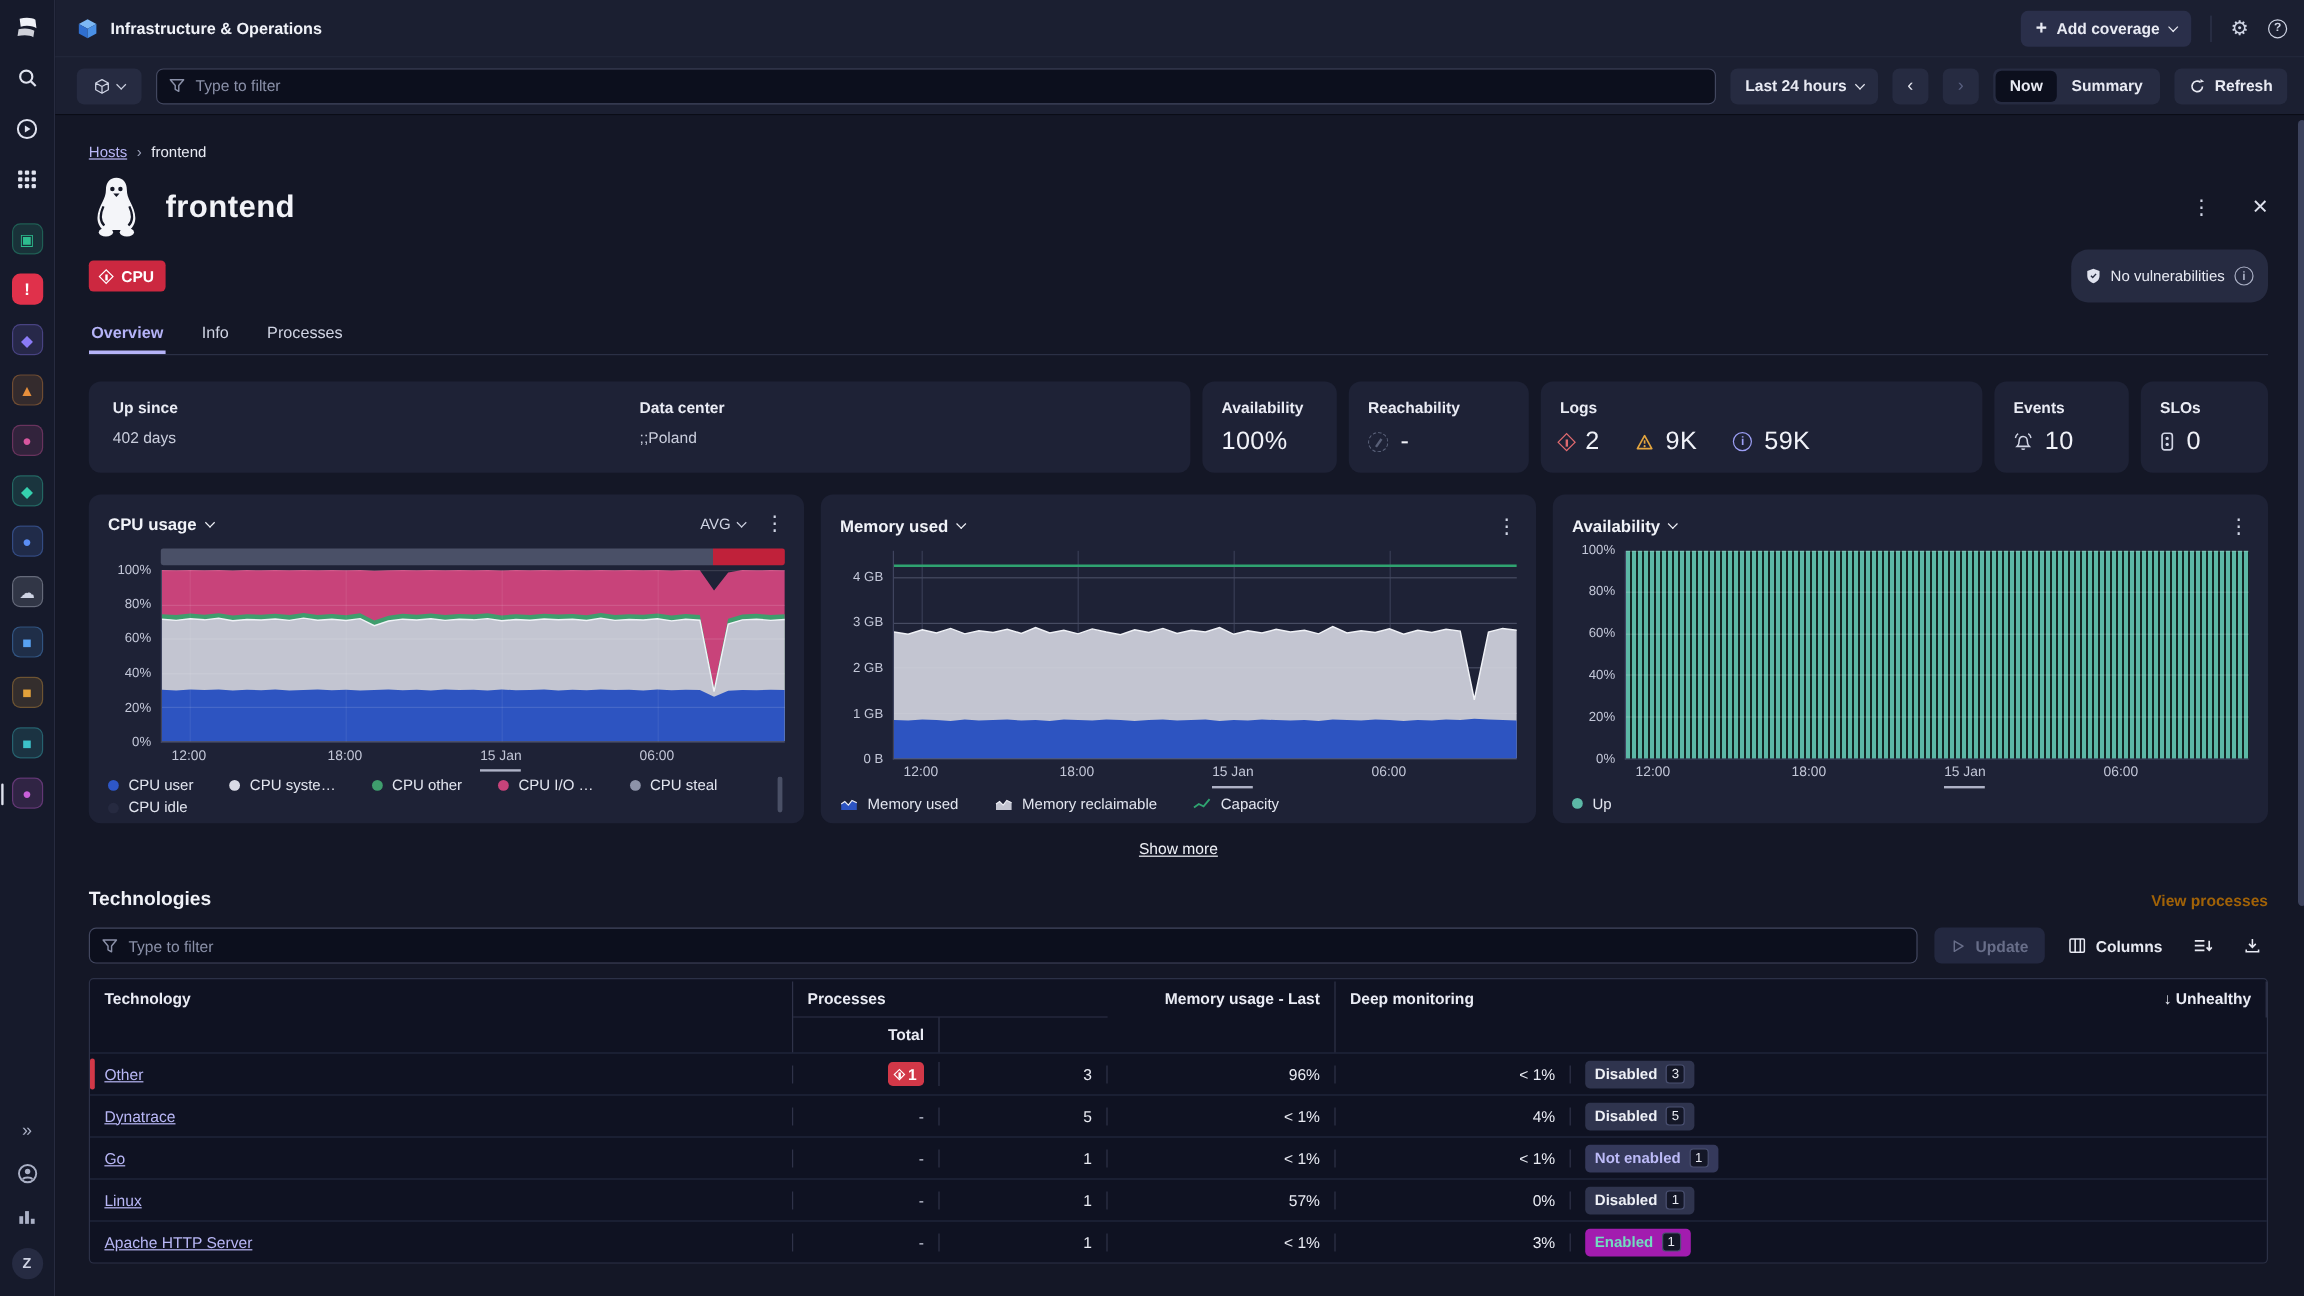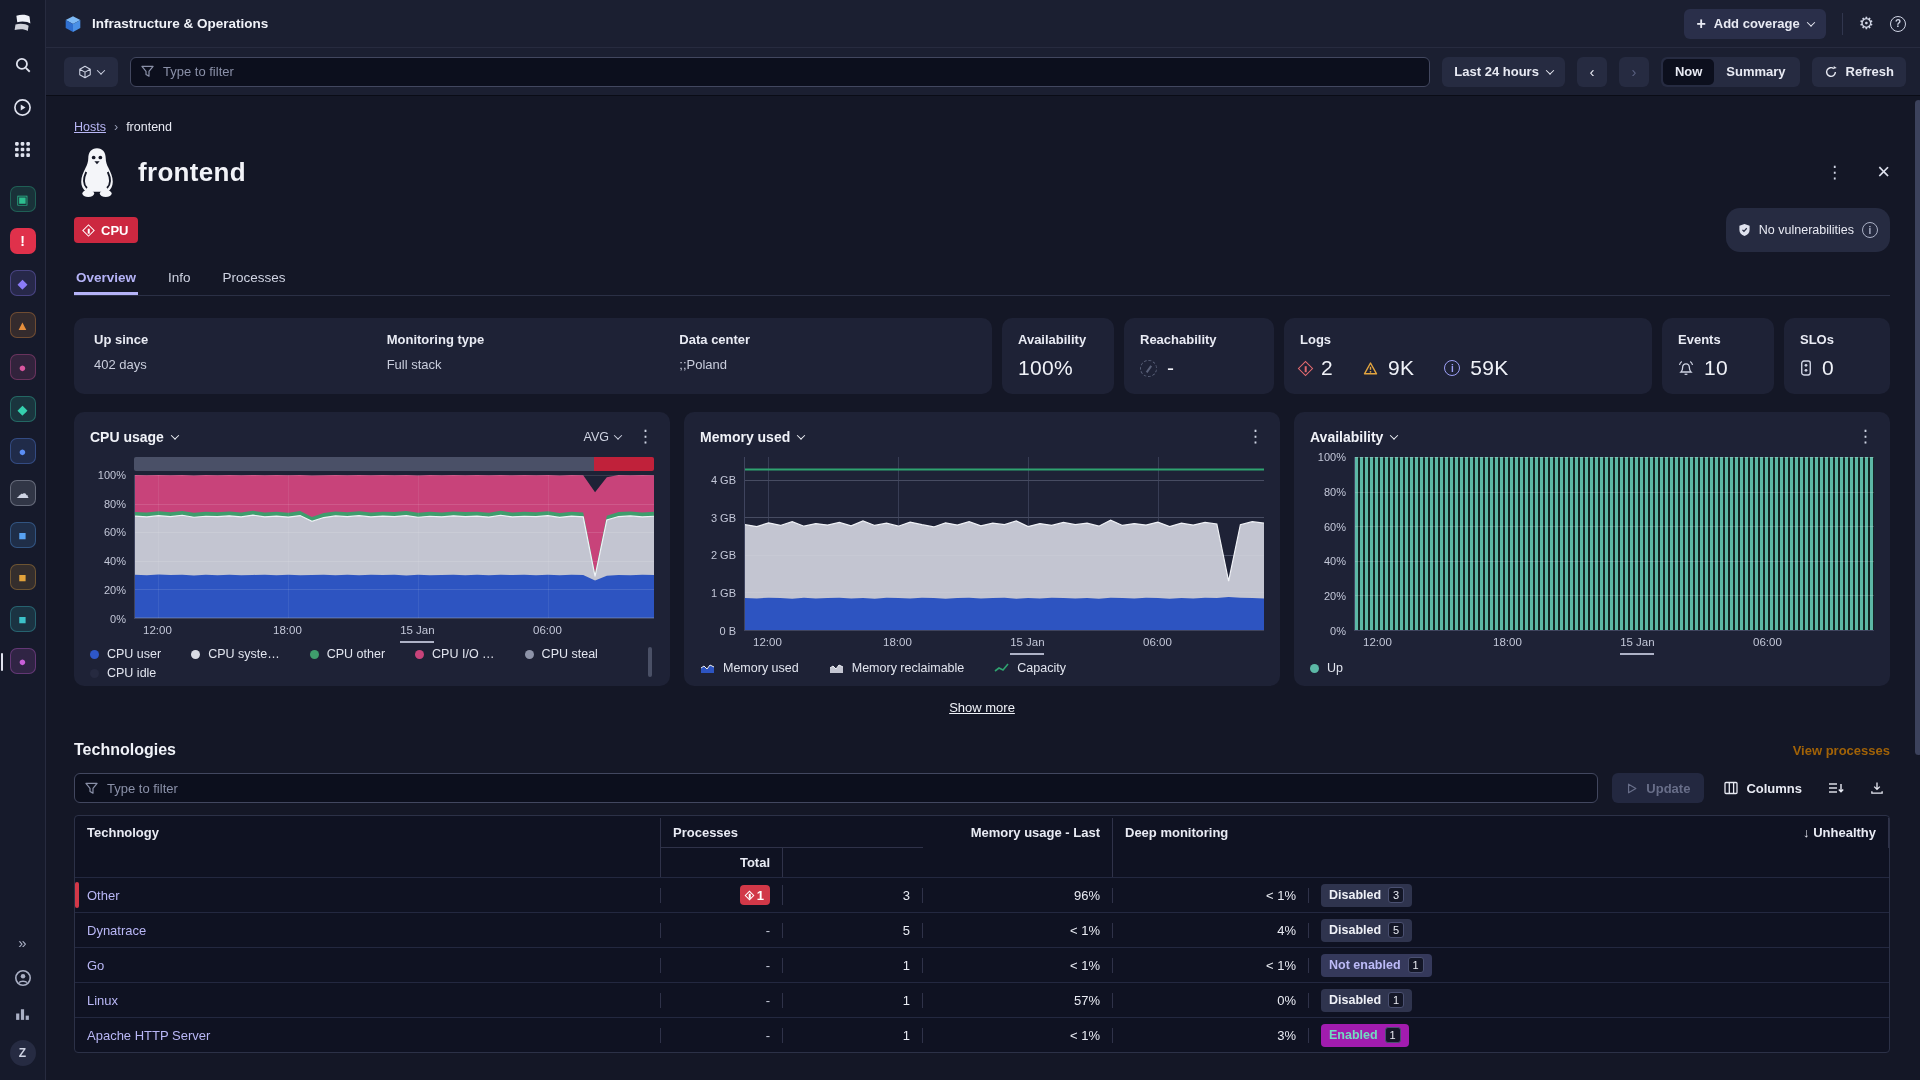--- a/index.html
+++ b/index.html
@@ -76,21 +76,21 @@
   .card.c-avail { flex:0 0 112px; } .card.c-reach { flex:0 0 150px;padding-left:16px; } .card.c-logs { flex:0 0 368px; }
   .card.c-events { flex:0 0 112px; } .card.c-slos { flex:0 0 106px; }
   .logs-stats { display:flex; gap:30px; }
   .dash-circ { width:17px; height:17px; border:1.5px dashed #596078; border-radius:50%; position:relative; }
   .dash-circ::after { content:""; position:absolute; left:7px; top:4px; width:1.5px; height:8px; background:#596078; transform:rotate(35deg); }
   .err-diamond { width:11px; height:11px; border:1.7px solid #e06a6f; transform:rotate(45deg); display:inline-block; position:relative; }
   .err-diamond::after { content:""; position:absolute; left:50%; top:50%; width:1.6px; height:6px; background:#e06a6f; transform:translate(-50%,-50%) rotate(-45deg); }
 
   
   .charts-row { margin-top:18px; display:flex; gap:14px; }
-  .chart-card { flex:1; background:#1e2236; border-radius:10px; padding:14px 16px 8px; height:274px; display:flex; flex-direction:column; }
+  .chart-card { flex:1; background:#1e2236; border-radius:10px; padding:14px 16px 8px; height:274px; display:flex; flex-direction:column;justify-content:center; }
   .chart-head { display:flex; align-items:center; gap:8px; font-size:14px; font-weight:bold; color:#f0f2f8; }
   .chart-head .right { margin-left:auto; display:flex; align-items:center; gap:16px; font-size:12.5px; font-weight:normal; color:#cfd3e2; }
   .plot-row { display:flex; margin-top:10px; height:174px; }
   .y-axis { width:44px; position:relative; font-size:11px; color:#c3c7d8; flex:0 0 44px; }
   .chart-card.cpu .y-axis { margin-top:18px; }
   .ytick { position:absolute; right:8px; transform:translateY(-50%); white-space:nowrap; }
   .plot-col { flex:1; display:flex; flex-direction:column; position:relative; }
   .pstrip { height:14px; border-radius:2px; margin-bottom:4px; }
   .svg-wrap { flex:1; position:relative; border-left:1px solid #3f445e; border-bottom:1px solid #3f445e; }
   .svg-wrap svg, .grid-under, .grid-over, .stripes { position:absolute; inset:0; width:100%; height:100%; }
@@ -115,21 +115,21 @@
   .btn-update { display:flex; align-items:center; gap:8px; background:#232840; color:#686e89; border-radius:6px; height:30px; padding:0 14px; font-weight:bold; }
   .btn-ghost { display:flex; align-items:center; gap:8px; color:#e8eaf3; font-weight:bold; padding:0 6px; cursor:pointer; height:30px; }
   .tbl { margin-top:12px; border:1px solid #2c3147; border-radius:4px; background:#0f1222; }
   .t-grid { display:grid; grid-template-columns:586px 122px 140px 190px 196px 1fr; }
   .th { font-weight:bold; color:#e9ebf4; padding:7px 12px; position:relative; }
   .th.rb, .td.rb { border-right:1px solid rgba(86,92,122,.45); }
   .th.ra, .td.ra { text-align:right; }
   .sub-hd { border-bottom:1px solid rgba(86,92,122,.45); }
   .t-row { display:grid; grid-template-columns:586px 122px 140px 190px 196px 1fr; border-top:1px solid #232840; align-items:center; height:35px; position:relative; }
   .td { padding:0 12px; color:#e9ebf3; }
-  .td a { color:#b9b7f6; cursor:pointer;margin-top:13px; }
+  .td a { color:#b9b7f6; text-decoration:underline; cursor:pointer;margin-top:13px; }
   .t-row .probar { position:absolute; left:0; top:4px; bottom:4px; width:4px; background:#d23848; border-radius:2px; }
   .uh-badge { display:inline-flex; align-items:center; gap:4px; background:#d23848; color:#fff; border-radius:4px; height:20px; padding:0 6px; font-weight:bold; }
   .uh-badge .diamond { width:7px; height:7px; }
   .dm-badge { display:inline-flex; align-items:center; gap:7px; height:23px; padding:0 8px; border-radius:4px; font-weight:bold; font-size:12.5px; }
   .dm-badge.disabled { background:#2f344e; color:#eef0f6; }
   .dm-badge.not-enabled { background:#35395b; color:#bdbbf8; }
   .dm-badge.enabled { background:#a21caf; color:#72dcc0;justify-content:center; }
   .dm-count { background:#141727; border:1px solid #4a5071; border-radius:3px; font-size:11px; height:16px; min-width:16px;
     display:inline-flex; align-items:center; justify-content:center; color:#e9ebf3; padding:0 3px; font-weight:normal; }
   .conn-row { margin-top:28px; display:flex; align-items:center; gap:8px; }
@@ -312,24 +312,20 @@
         <span class="tab active">Overview</span>
         <span class="tab">Info</span>
         <span class="tab">Processes</span>
       </div>
 
       <div class="cards-row">
         <div class="card info-wide">
           <div class="info-col">
               <div class="lbl">Up since</div>
             <div class="val">402 days</div>
-            </div>
-          <div class="info-col">
-              <div class="lbl">Monitoring type</div>
-            <div class="val">Full stack</div>
             </div>
           <div class="info-col">
               <div class="lbl">Data center</div>
             <div class="val">;;Poland</div>
             </div>
         </div>
         <div class="card c-avail">
           <div class="lbl">Availability</div>
           <div class="stat">
               <span class="num">100%</span>

